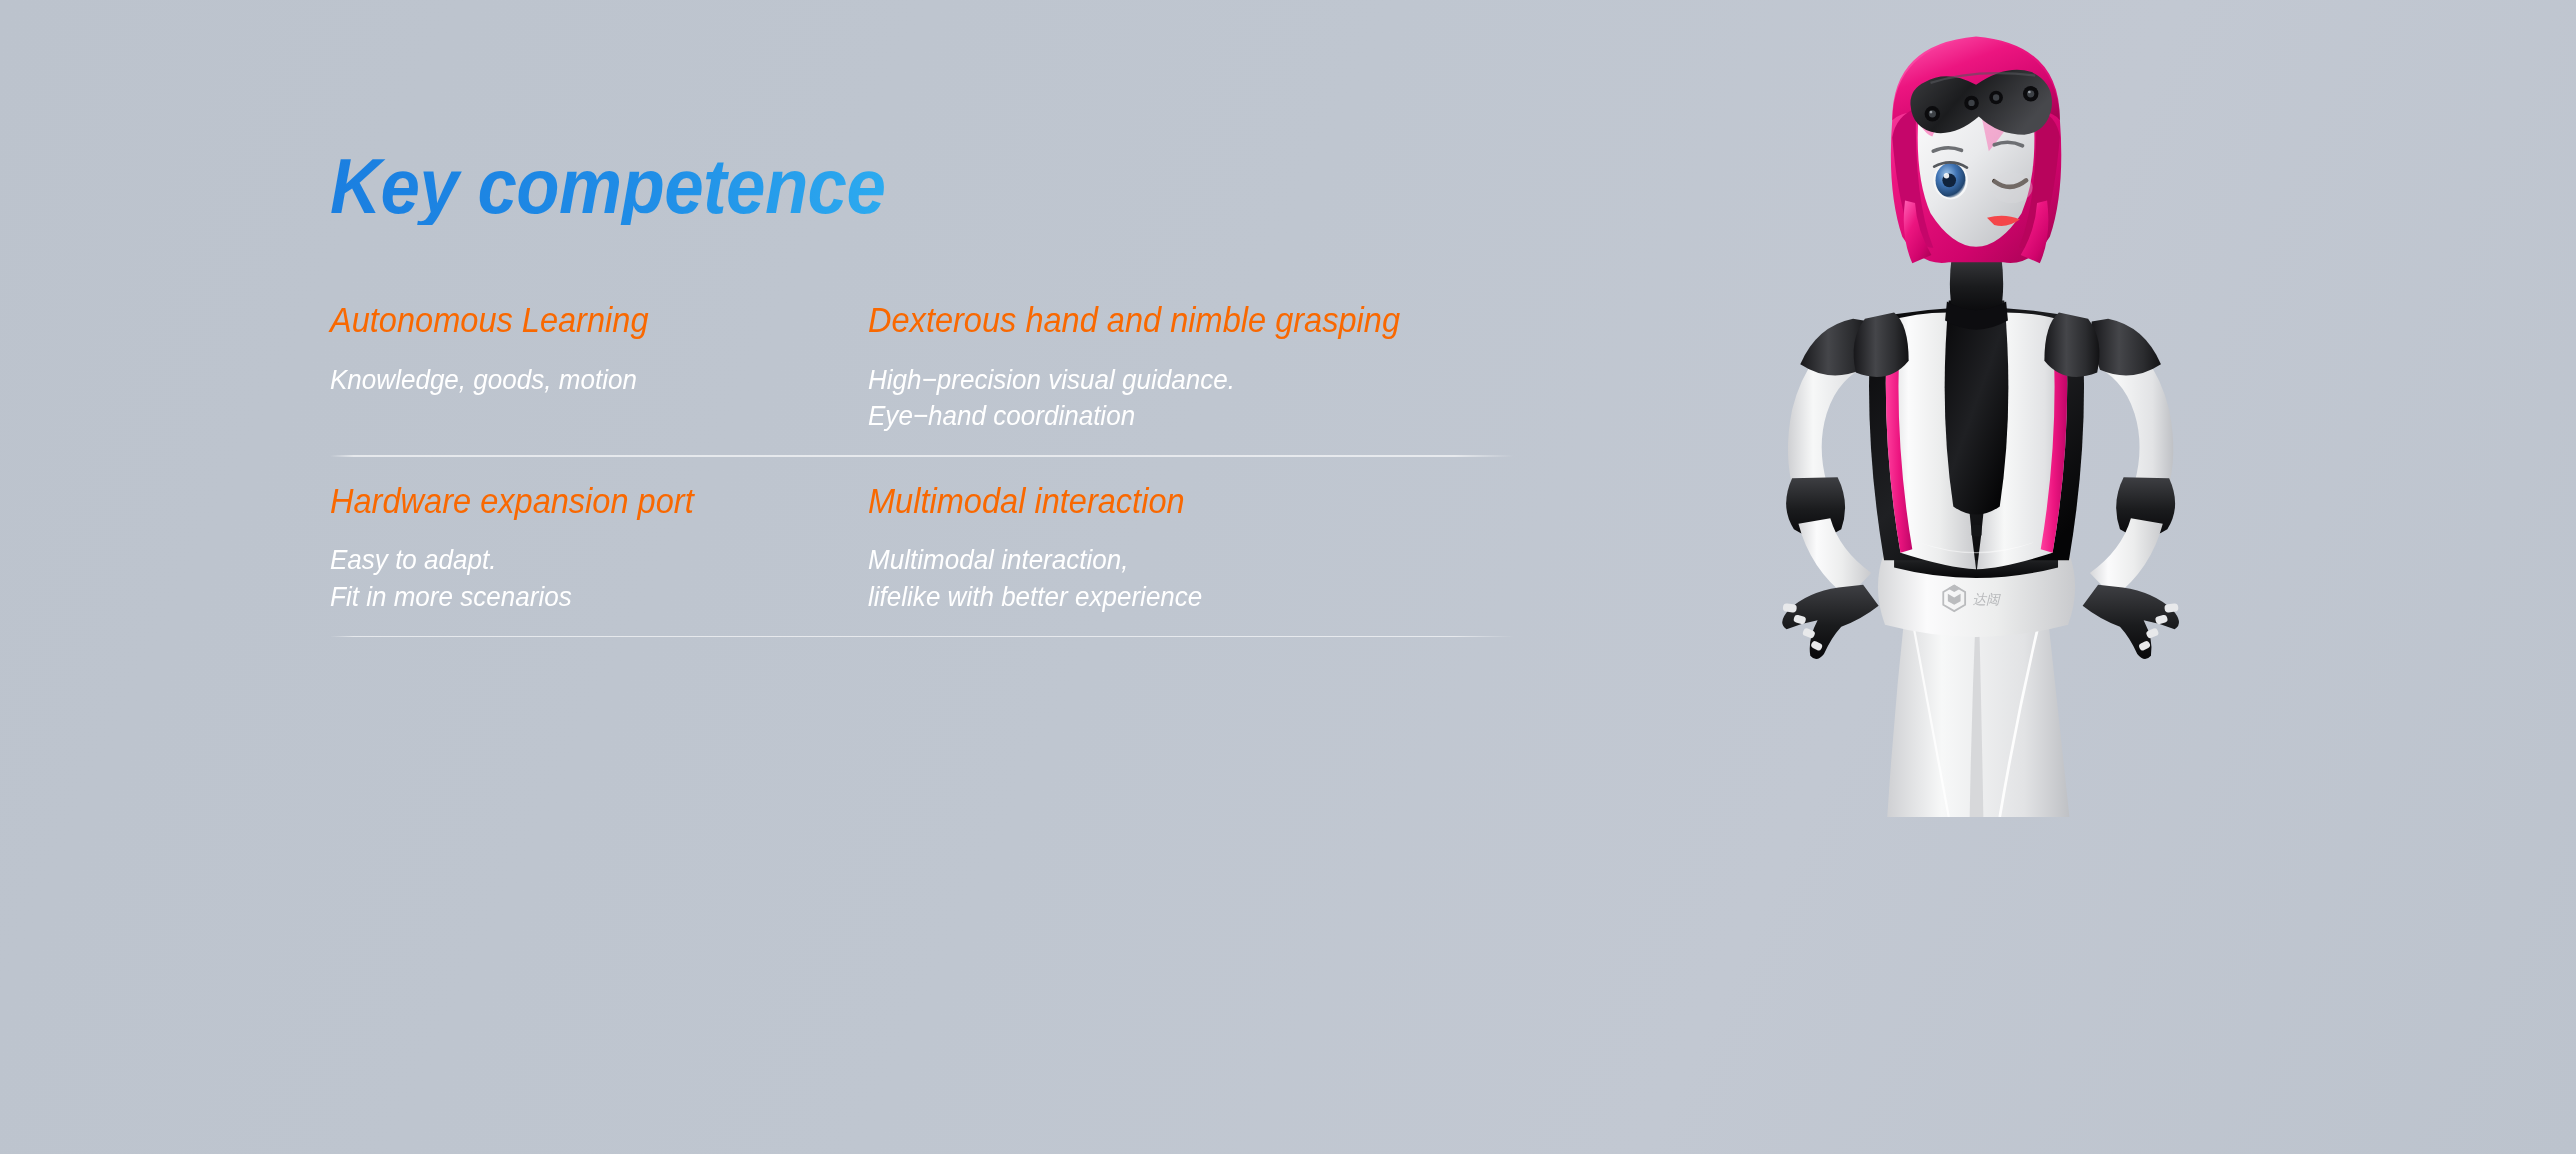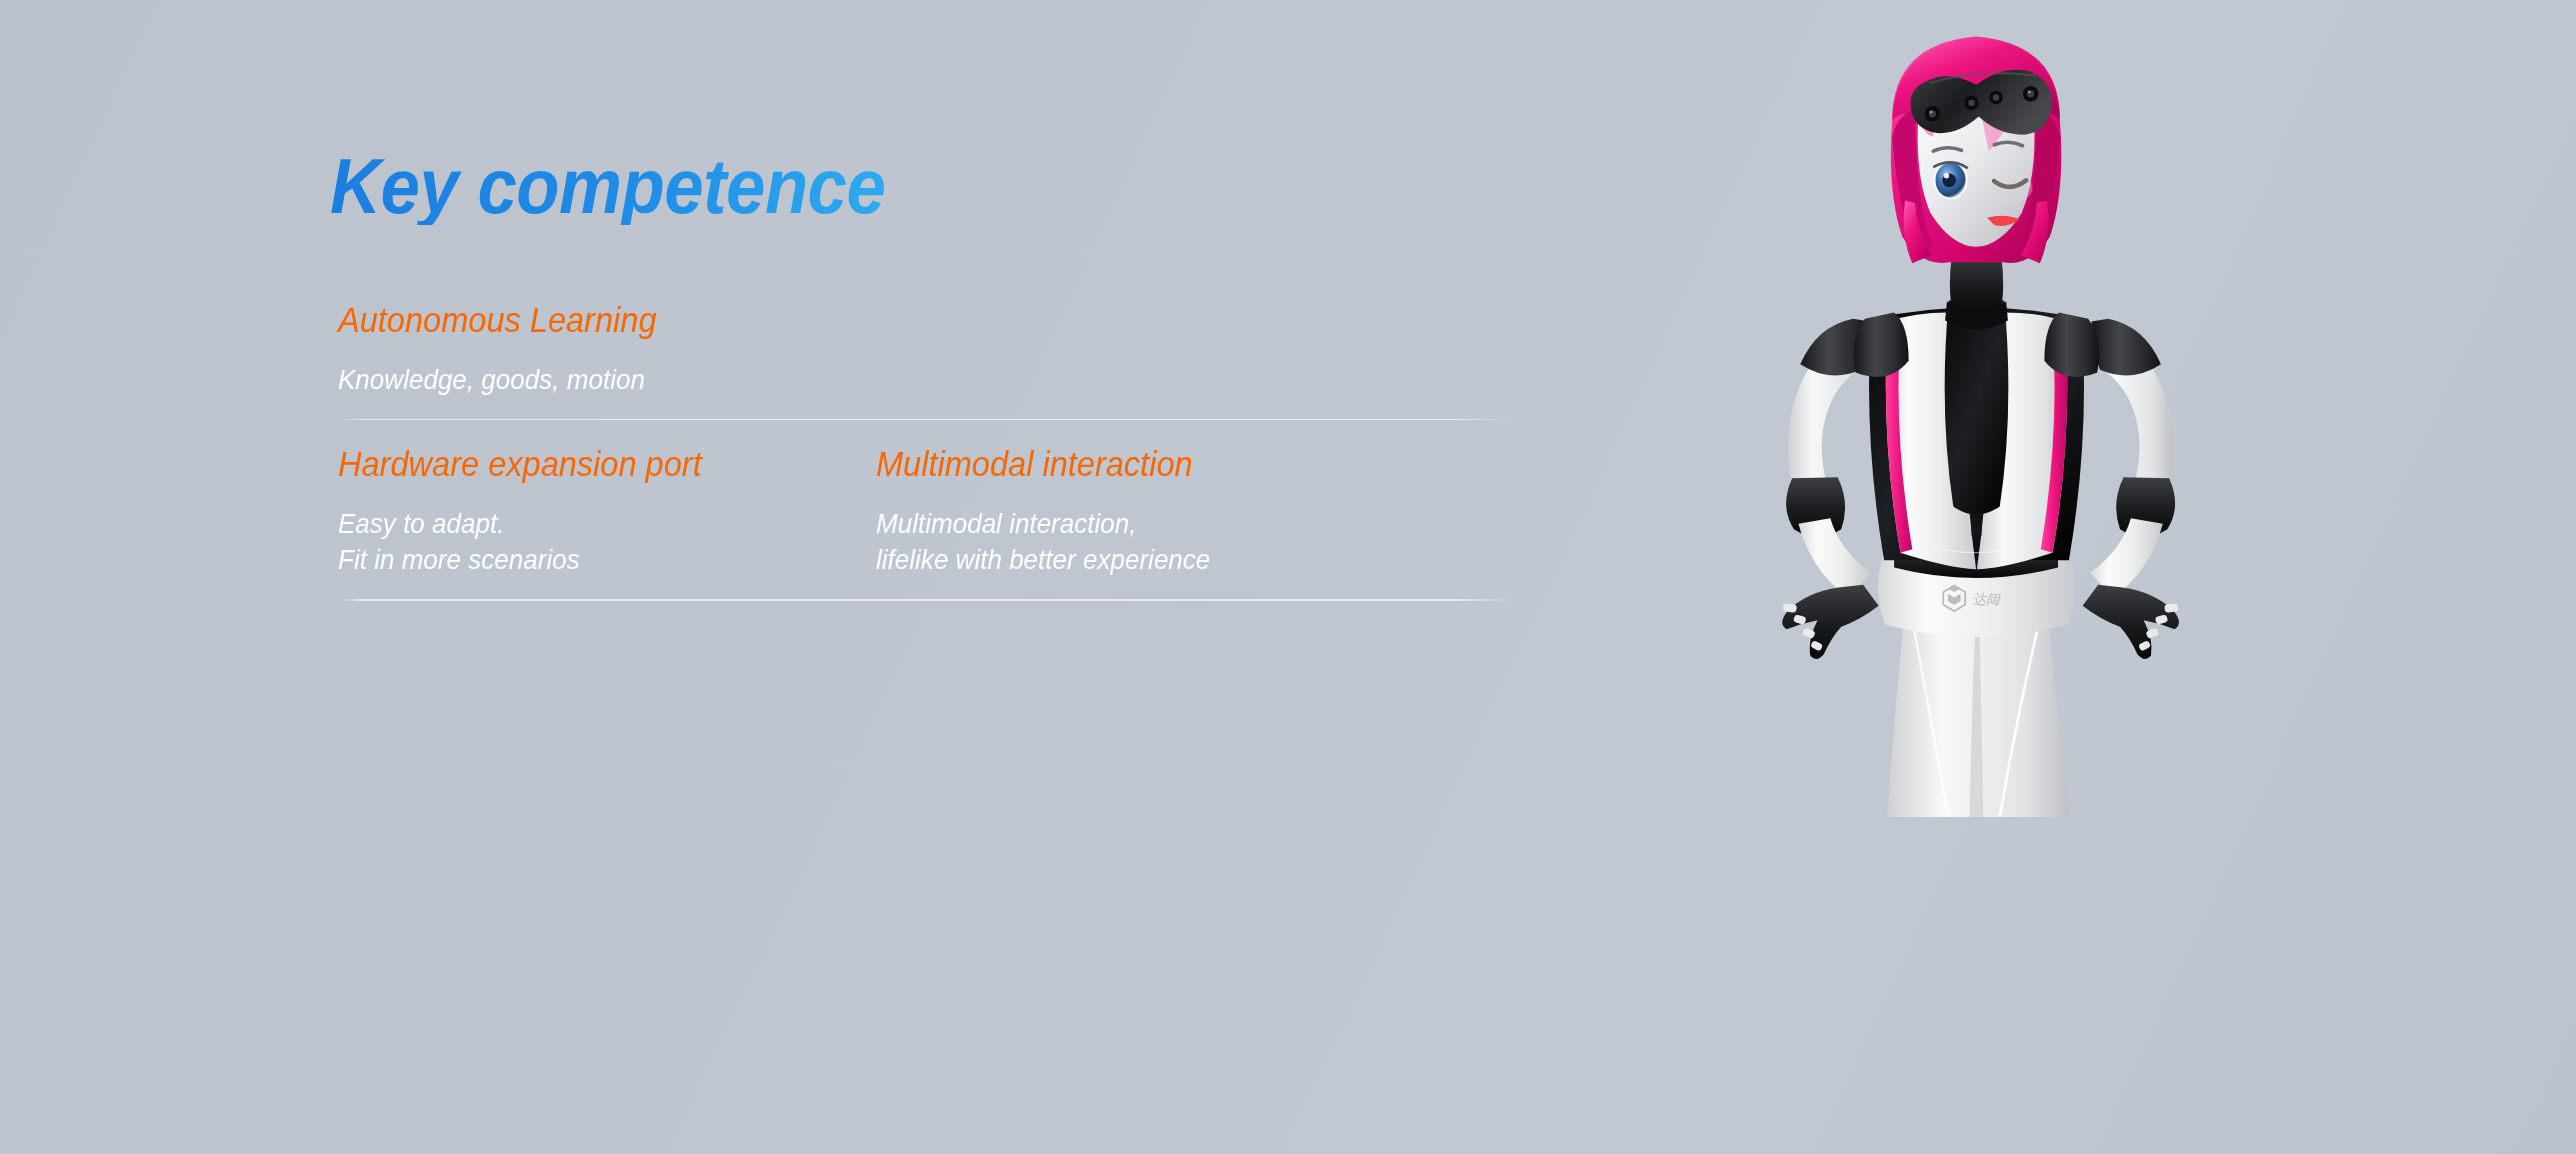--- a/index.html
+++ b/index.html
@@ -17,21 +17,21 @@
 
   .title{
     font-size:77px;line-height:1.0;font-weight:700;letter-spacing:-0.6px;
     background:linear-gradient(90deg,#1b7fe0 0%,#1f8ce6 28%,#31b4f2 58%,#46ccfa 80%,#55d9fd 100%);
     -webkit-background-clip:text;background-clip:text;
     color:transparent;-webkit-text-fill-color:transparent;
     margin:0 0 76px 0;white-space:nowrap;
     transform:scaleX(.92);transform-origin:left center;
   }
 
-  .grid{display:block;margin-left:8px;}
+  .grid{display:block;}
   .row{display:flex;position:relative;padding-bottom:22px;}
   .row.divided::after{
     content:"";position:absolute;left:0;right:0;bottom:0;height:1.3px;
     background:linear-gradient(90deg,rgba(255,255,255,0) 0%,rgba(255,255,255,.62) 2%,rgba(255,255,255,.62) 95%,rgba(255,255,255,0) 100%);
   }
   .row + .row{padding-top:25px;}
   .cell{flex:0 0 auto;}
   .cell.left{width:538px;}
   .cell.right{width:644px;}
   .cell.full{width:1094px;}
@@ -59,20 +59,25 @@
   <div class="content">
 
     <h1 class="title">Key competence</h1>
 
     <div class="grid">
 
       <div class="row divided">
         <div class="cell left">
           <p class="h">Autonomous Learning</p>
           <p class="p">Knowledge, goods, motion</p>
+        </div>
+        <div class="cell right">
+          <p class="h">Dexterous hand and nimble grasping</p>
+          <p class="p">High−precision visual guidance.
+Eye−hand coordination</p>
         </div>
       </div>
 
       <div class="row divided">
         <div class="cell left">
           <p class="h">Hardware expansion port</p>
           <p class="p">Easy to adapt.
 Fit in more scenarios</p>
         </div>
         <div class="cell right">

